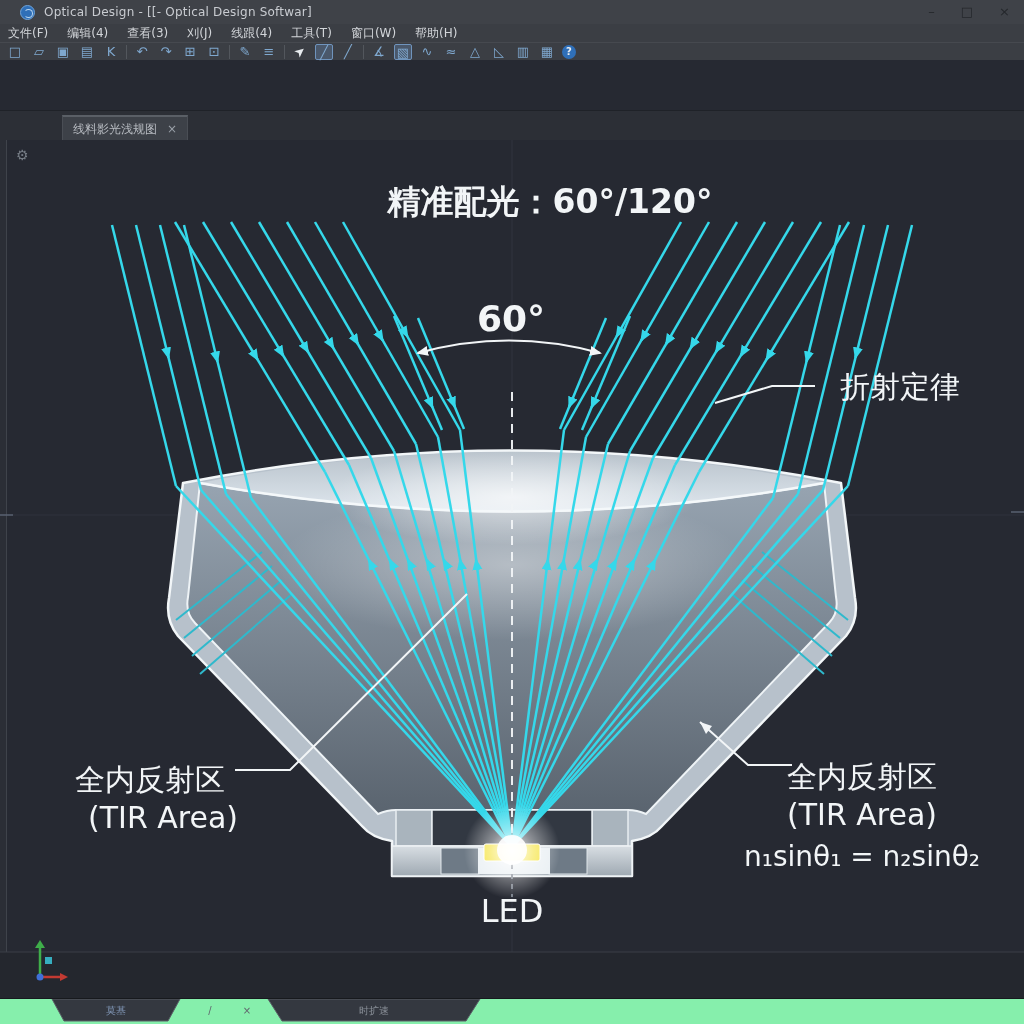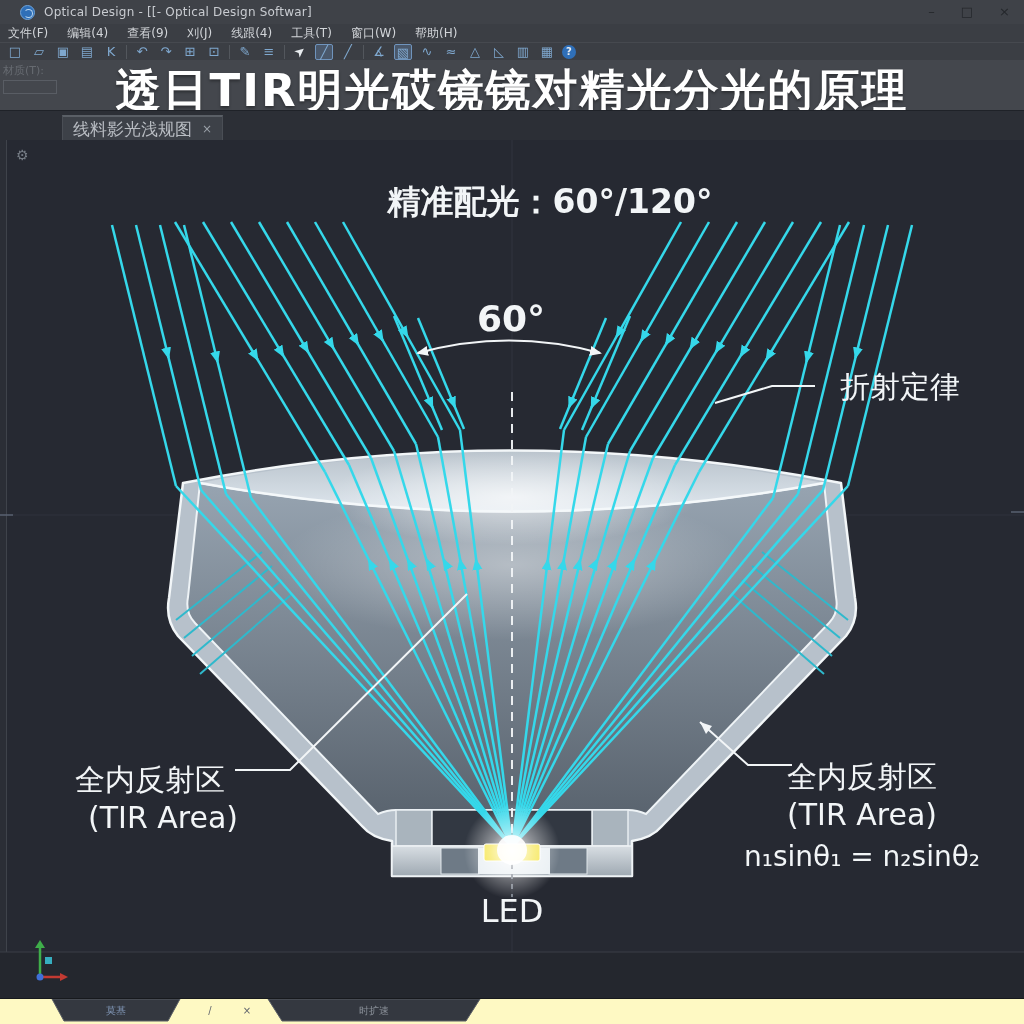--- a/index.html
+++ b/index.html
@@ -37,28 +37,28 @@
   #ghost-label { left:3px; top:3px; font-size:11px; color:rgba(190,196,204,.28); }
   #ghost-box { left:3px; top:20px; width:54px; height:14px; border:1px solid rgba(190,196,204,.18); }
   #big-title { width:1024px; top:1px; text-align:center; color:#ffffff; font-size:45px;
     font-weight:700; letter-spacing:2px; text-shadow:0 2px 3px rgba(0,0,0,.35); white-space:nowrap; }
 
   #tabstrip { left:0; top:110px; width:1024px; height:30px; background:#2c2f36;
     border-top:1px solid #1f2228; }
   #doc-tab { position:absolute; left:62px; top:4px; height:26px; padding:0 10px;
     background:#3d4148; border:1px solid #4a4e55; border-top:2px solid #5a5f66; border-bottom:none;
     display:flex; align-items:center; gap:10px; }
-  #doc-tab .lbl { color:#b8bcc2; font-size:17px; }
+  #doc-tab .lbl { color:#b8bcc2; font-size:12px; }
   #doc-tab .cls { color:#9aa0a8; font-size:12px; }
 
   #viewport { left:0; top:140px; width:1024px; height:858px; background:#262932; }
   #left-strip { left:0; top:140px; width:7px; height:812px; background:#2b2e36;
     border-right:1px solid #3f434b; }
 
-  #statusbar { left:0; top:998px; width:1024px; height:26px; background:#fef9c3;
+  #statusbar { left:0; top:998px; width:1024px; height:26px; background:#86efac;
     border-top:1px solid #17191d; }
 
   svg text { font-family:"DejaVu Sans","Liberation Sans",sans-serif; }
 </style>
 </head>
 <body>
 
 <div id="stage">
 
   <div id="titlebar" class="abs">
@@ -67,21 +67,21 @@
     <span id="win-controls">
       <span>–</span>
       <span>□</span>
       <span>×</span>
     </span>
   </div>
 
   <div id="menubar" class="abs">
     <span>文件(F)</span>
     <span>编辑(4)</span>
-    <span>查看(9)</span>
+    <span>查看(3)</span>
     <span>刈(J)</span>
     <span>线跟(4)</span>
     <span>工具(T)</span>
     <span>窗口(W)</span>
     <span>帮助(H)</span>
   </div>
 
   <div id="toolbar" class="abs">
     <span class="tbi">□</span>
     <span class="tbi">▱</span>
@@ -105,25 +105,20 @@
     <span class="tbi hl">▧</span>
     <span class="tbi">∿</span>
     <span class="tbi">≈</span>
     <span class="tbi">△</span>
     <span class="tbi">◺</span>
     <span class="tbi">▥</span>
     <span class="tbi">▦</span>
     <span class="tbi help">?</span>
   </div>
 
-  <div id="header-band" class="abs">
-    <span id="ghost-label" class="abs">材质(T):</span>
-    <span id="ghost-box" class="abs"></span>
-    <div id="big-title" class="abs">透日TIR明光砹镜镜对精光分光的原理</div>
-  </div>
 
   <div id="tabstrip" class="abs">
     <div id="doc-tab">
       <span class="lbl">线料影光浅规图</span>
       <span class="cls">×</span>
     </div>
   </div>
 
   <div id="viewport" class="abs"></div>
   <div id="left-strip" class="abs"></div>

